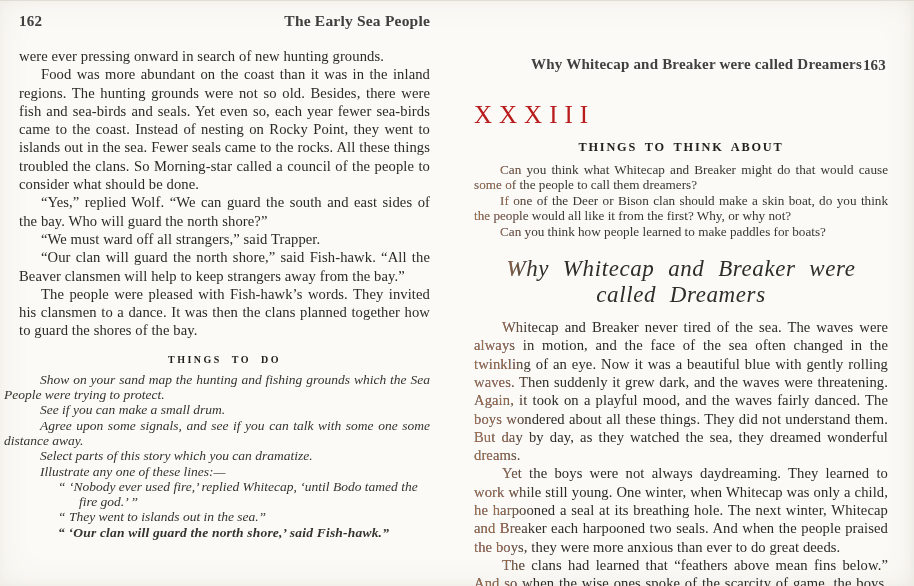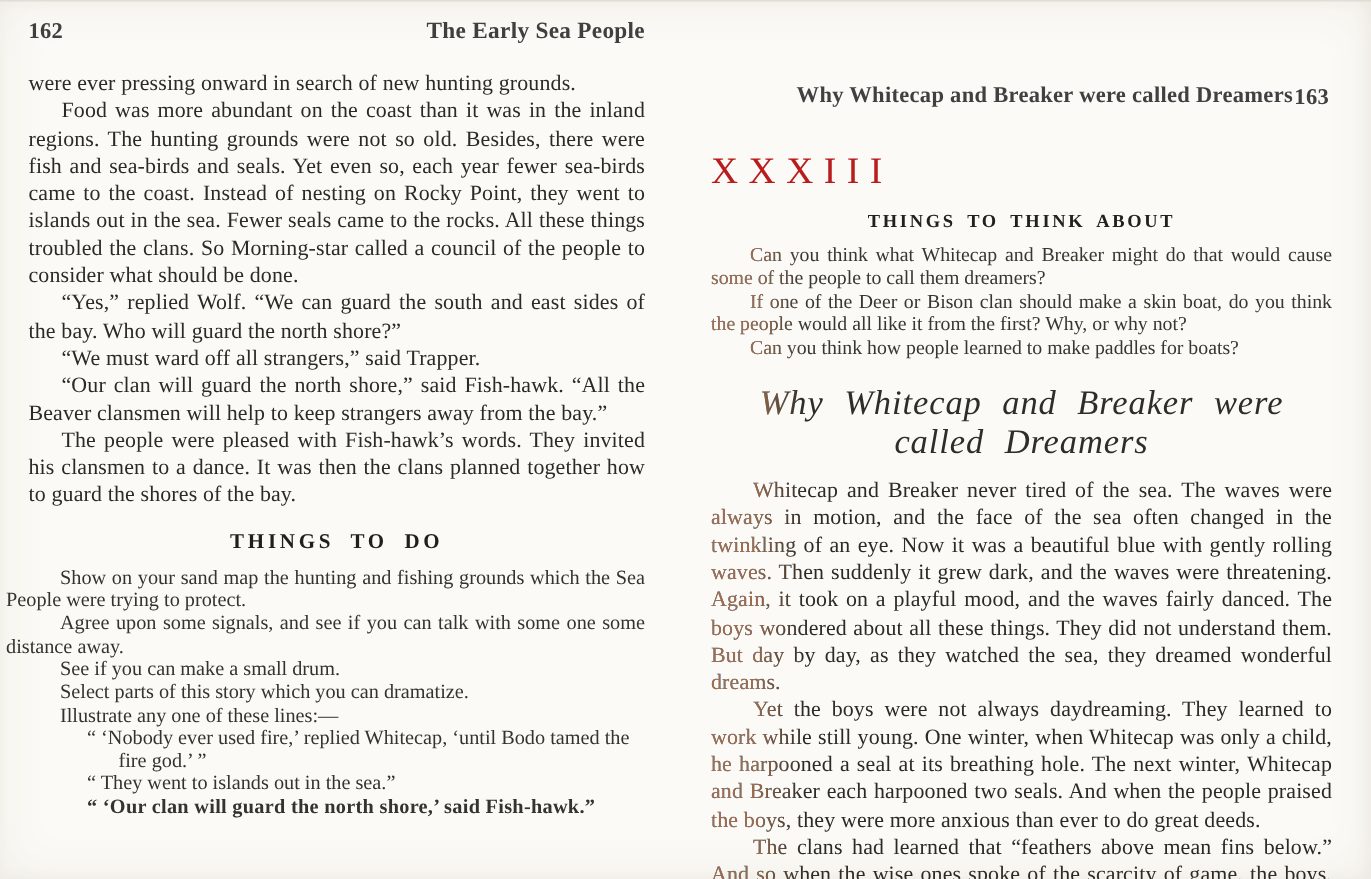--- a/index.html
+++ b/index.html
@@ -47,29 +47,30 @@
   }
   .para { margin: 0; text-indent: 22px; }
   .para.noindent { text-indent: 0; }
   .right-page .para { text-indent: 28px; }
 
   
   .ttd { margin-top: 14px; }
   .section-heading {
     text-align: center;
     font-weight: bold;
-    font-size: 14px;
+    font-size: 10px;
     letter-spacing: 2.5px;
     word-spacing: 5px;
     color: #201f1b;
   }
   .activity-list {
     margin-top: 7px;
     margin-left: -15px;
     width: 426px;
+    font-style: italic;
     font-size: 13.5px;
     line-height: 15.3px;
     color: #34332e;
   }
   .activity { margin: 0; text-indent: 36px; text-align: justify; }
   .quote-line {
     margin: 0 0 0 54px;
     padding-left: 21px;
     text-indent: -21px;
     text-align: left;
@@ -149,22 +150,22 @@
     <p class="para">“Yes,” replied Wolf.  “We can guard the south and east sides of the bay.  Who will guard the north shore?”</p>
     <p class="para">“We must ward off all strangers,” said Trapper.</p>
     <p class="para">“Our clan will guard the north shore,” said Fish-hawk. “All the Beaver clansmen will help to keep strangers away from the bay.”</p>
     <p class="para">The people were pleased with Fish-hawk’s words.  They invited his clansmen to a dance.  It was then the clans planned together how to guard the shores of the bay.</p>
   </div>
 
   <div class="ttd">
     <div class="section-heading">THINGS TO DO</div>
     <div class="activity-list">
       <p class="activity">Show on your sand map the hunting and fishing grounds which the Sea People were trying to protect.</p>
+      <p class="activity">See if you can make a small drum.</p>
       <p class="activity">Agree upon some signals, and see if you can talk with some one some distance away.</p>
-      <p class="activity">See if you can make a small drum.</p>
       <p class="activity">Select parts of this story which you can dramatize.</p>
       <p class="activity">Illustrate any one of these lines:—</p>
       <p class="quote-line">“ ‘Nobody ever used fire,’ replied Whitecap, ‘until Bodo tamed the fire god.’ ”</p>
       <p class="quote-line">“ They went to islands out in the sea.”</p>
       <p class="quote-line">“ ‘Our clan will guard the north shore,’ said Fish-hawk.”</p>
     </div>
   </div>
 </div>
 
 <div class="page right-page">

